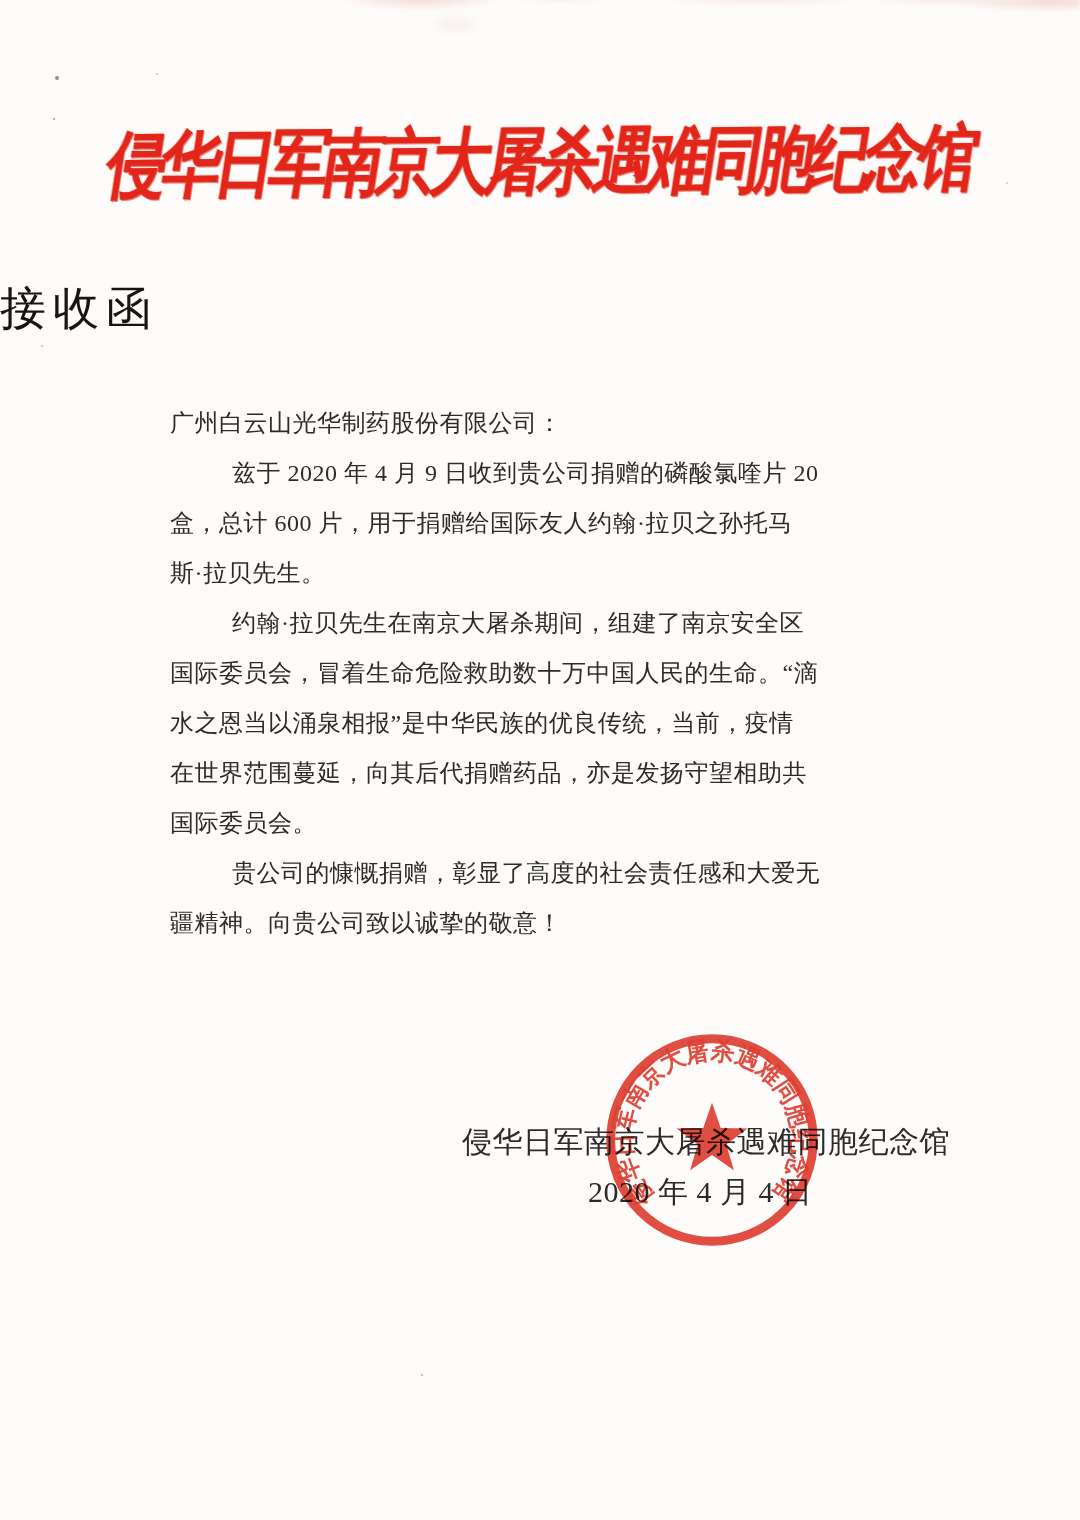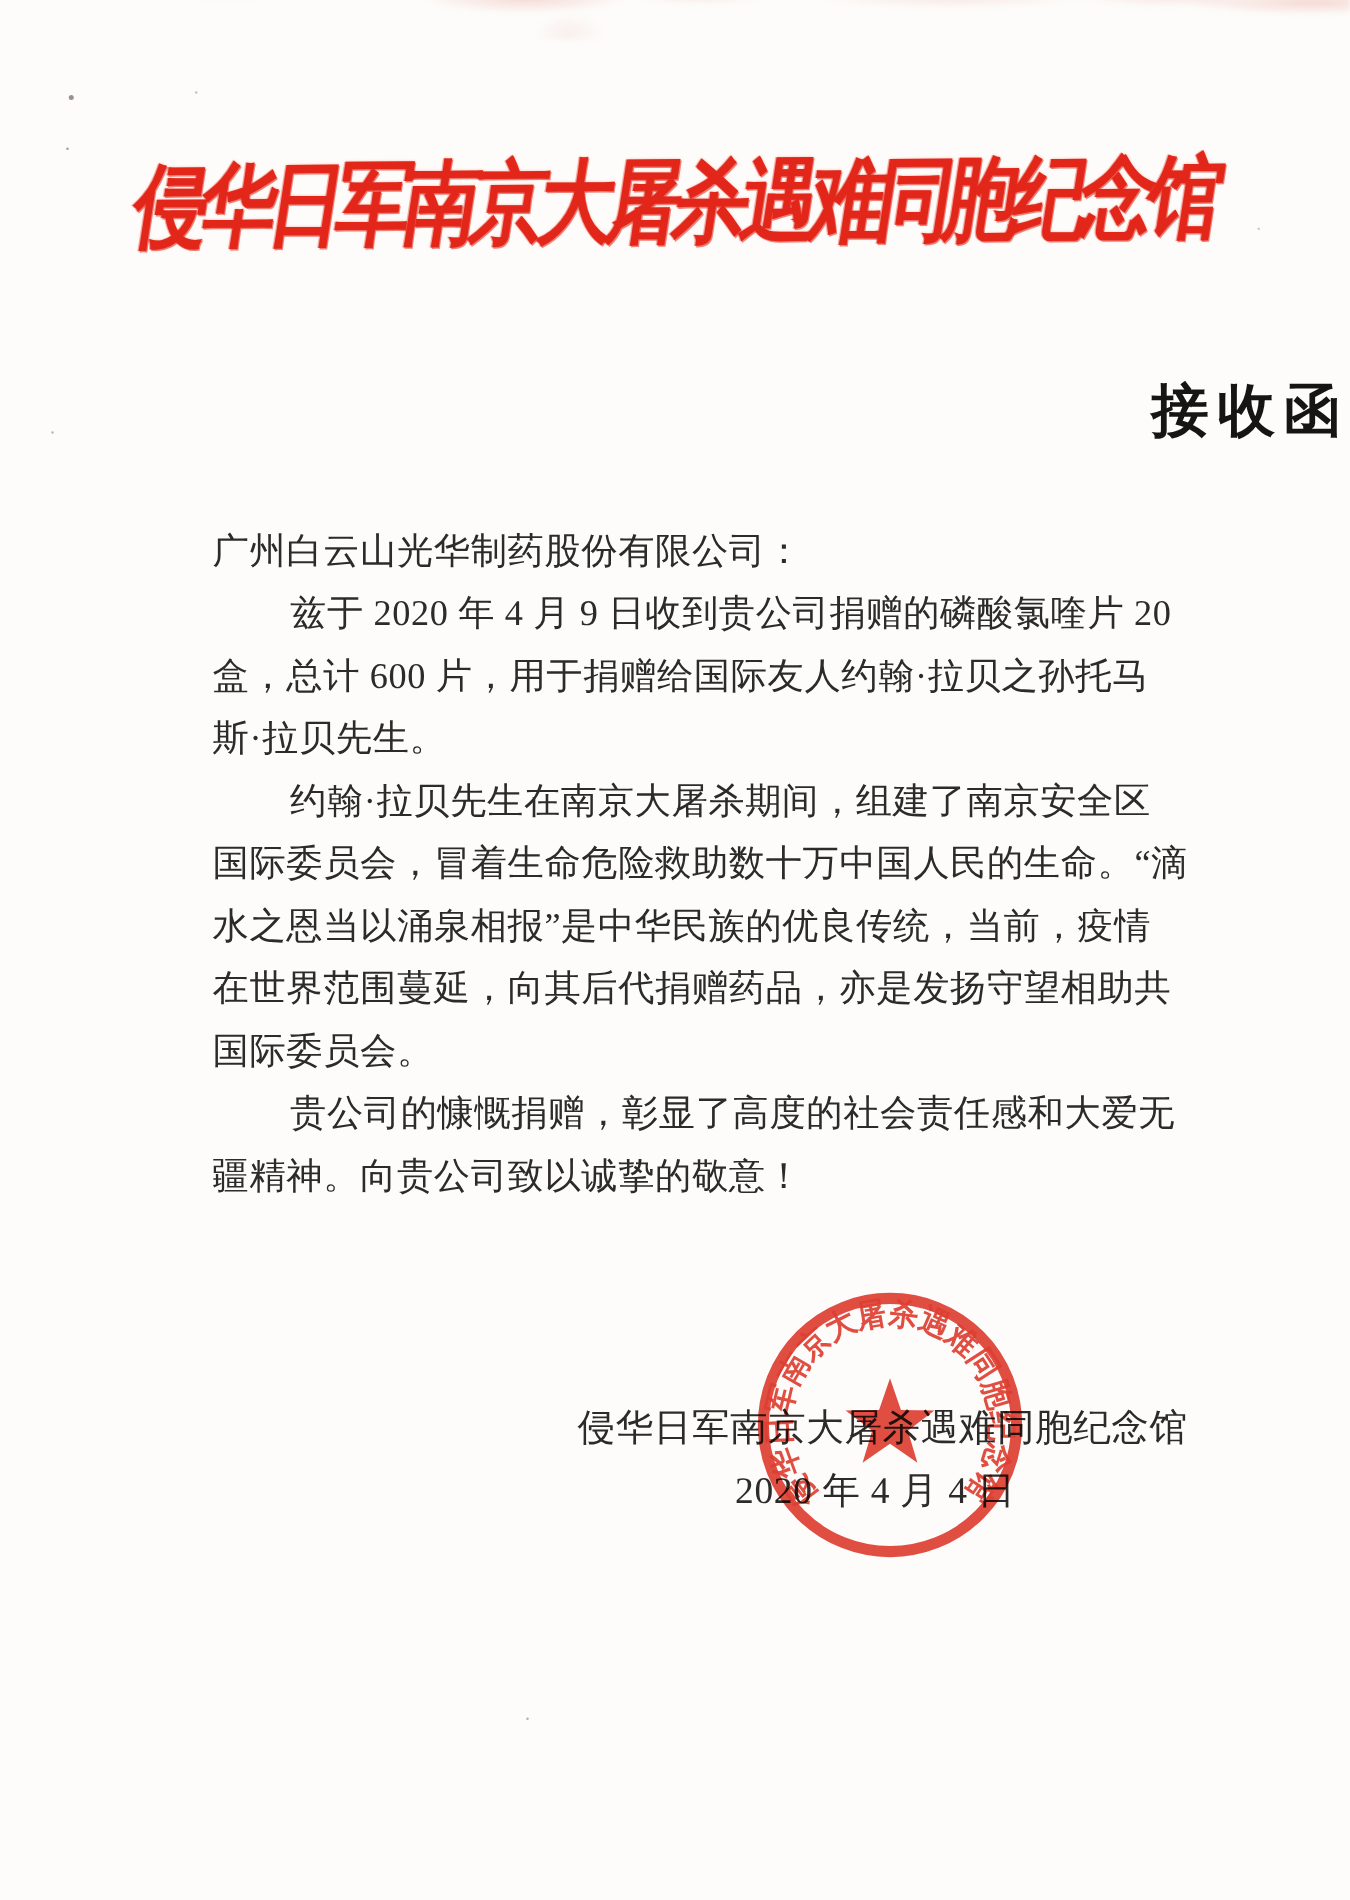--- a/index.html
+++ b/index.html
@@ -44,30 +44,29 @@
     font-size:60px;font-weight:900;
     color:#e2271a;
     letter-spacing:-6px;
     transform:skewX(-9deg) scaleY(1.22) rotate(-.4deg);
     transform-origin:center;
     text-shadow:1px 1px 0 rgba(226,39,26,.55), -1px 0 0 rgba(226,39,26,.35), 0 0 2px rgba(230,70,50,.4);
     white-space:nowrap;
   }
   .doc-title{
     position:absolute;left:0;top:278px;width:100%;
-    text-align:right;
-    font-size:46px;font-weight:700;
+    text-align:left;
+    font-size:46px;font-weight:400;
     letter-spacing:7px;
     color:#171513;
-    margin-top:20px;
   }
   .body-block{
-    position:absolute;left:170px;top:416px;width:784px;
+    position:absolute;left:170px;top:398px;width:784px;
     color:#2d2b29;
-    font-size:29px;
+    font-size:24px;
   }
   .line{
     height:50px;line-height:50px;
     white-space:nowrap;
     letter-spacing:.5px;
   }
   .line.indent{text-indent:62px;}
   .signature-line{
     position:absolute;left:462px;top:1122px;
     font-size:30px;color:#2d2b29;letter-spacing:.5px;white-space:nowrap;

